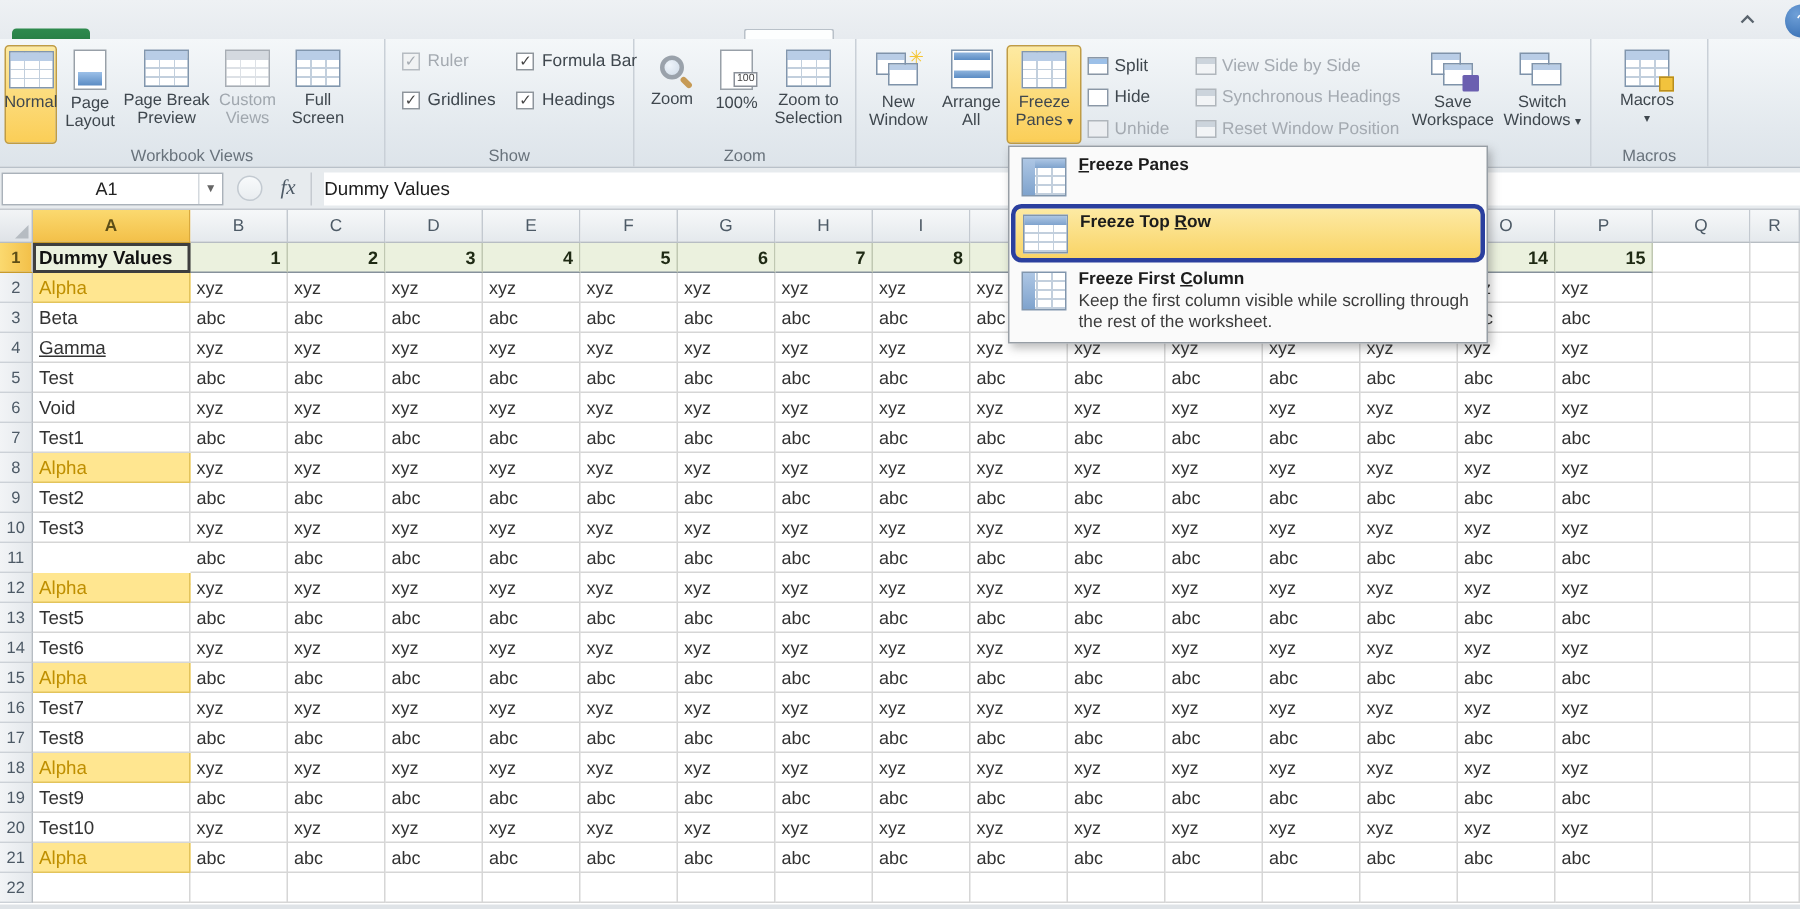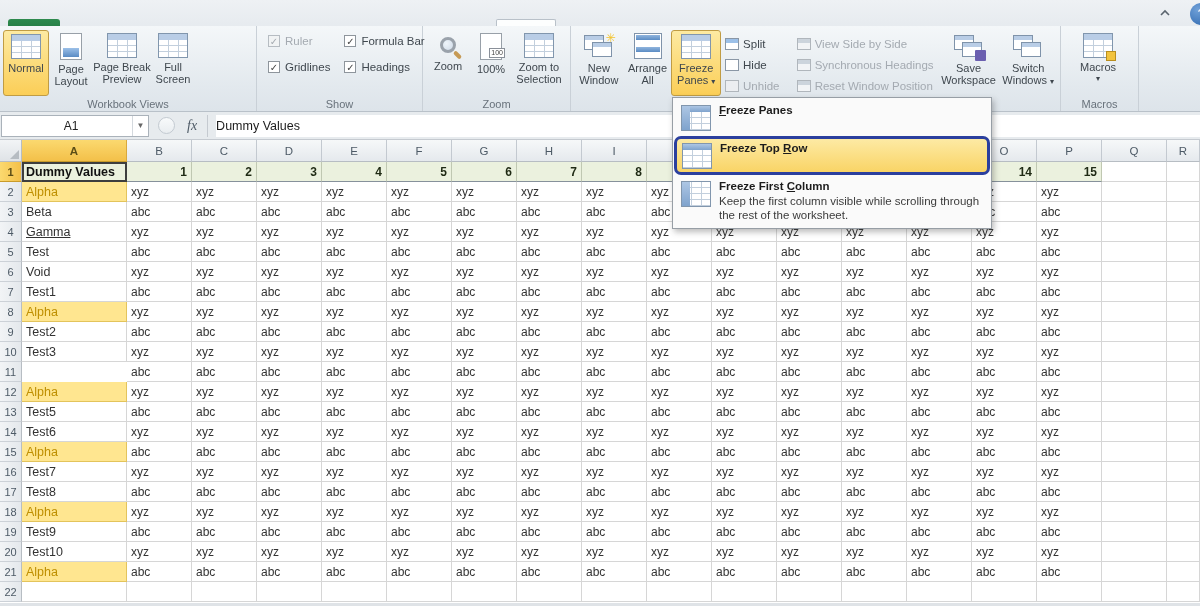--- a/index.html
+++ b/index.html
@@ -174,31 +174,35 @@
       <svg class="chevron-up" viewBox="0 0 14 14">
           <path d="M3 9 L7 5 L11 9" fill="none" stroke="#5a646e" stroke-width="1.6"></path>
         </svg>
     </div>
     <div class="help-circle">?</div>
   </div>
 
   <div class="ribbon">
 
     <div class="group" style="width:257px">
-      <div class="big-btn hl" style="width:46px">
+      <div class="big-btn hl" style="width:35px">
         <span class="mini-table"></span>
         <span class="lbl">Normal</span>
       </div>
       <div class="big-btn" style="width:44px">
         <span class="mini-page blue"></span>
         <span class="lbl">Page Layout</span>
       </div>
       <div class="big-btn" style="width:58px">
         <span class="mini-table"></span>
         <span class="lbl">Page Break Preview</span>
+      </div>
+      <div class="big-btn disabled" style="width:50px">
+        <span class="mini-table gray"></span>
+        <span class="lbl">Custom Views</span>
       </div>
       <div class="big-btn" style="width:44px">
         <span class="mini-table"></span>
         <span class="lbl">Full Screen</span>
       </div>
       <div class="group-label">Workbook Views</div>
     </div>
 
     <div class="group" style="width:166px">
       <div class="chk-col">

